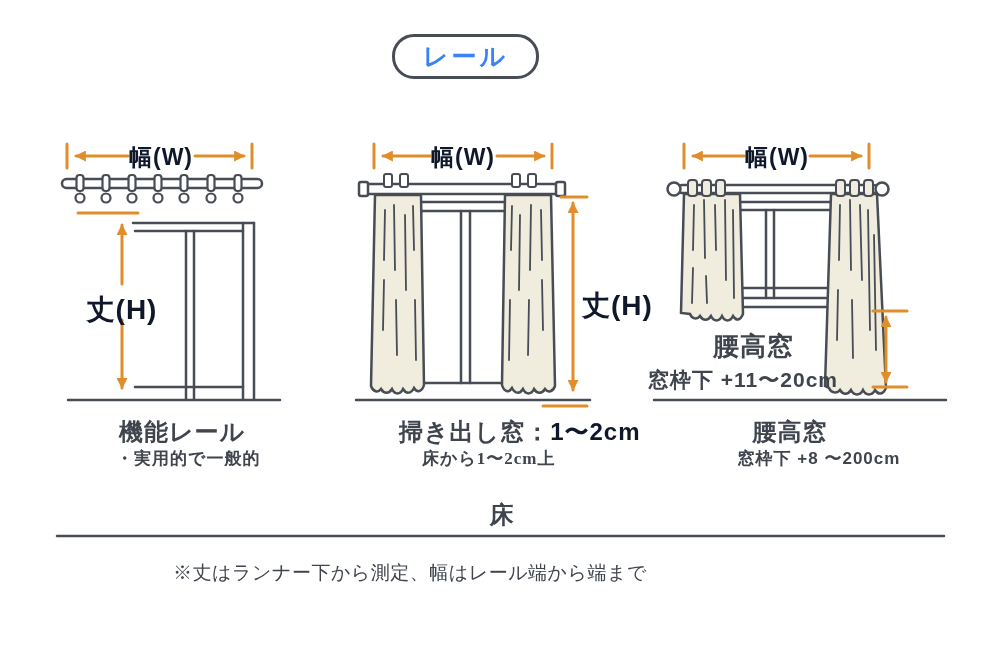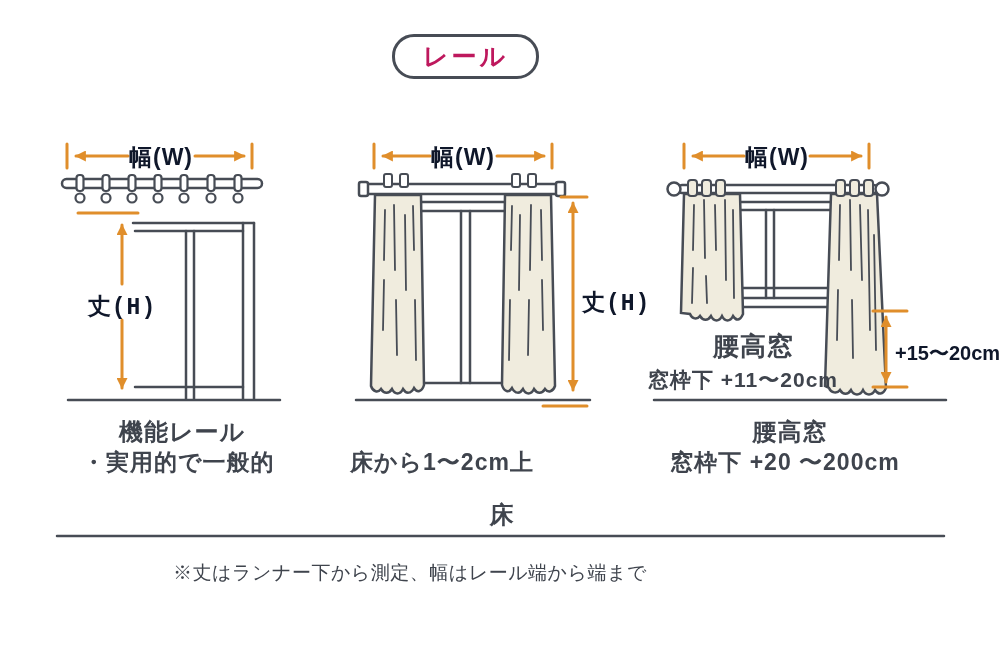--- a/index.html
+++ b/index.html
@@ -8,26 +8,26 @@
     font-family:"Liberation Sans",sans-serif;overflow:hidden;
   }
   .art{position:absolute;left:0;top:0;}
   .txt{position:absolute;color:#3f444d;font-weight:600;letter-spacing:1px;white-space:nowrap;}
   .center{text-align:center;}
   .orange{color:#0f172a;}
   .title-pill{
     position:absolute;left:392px;top:34px;width:141px;height:39px;
     border:3px solid #474c55;border-radius:22px;
     display:flex;align-items:center;justify-content:center;
-    font-size:25px;font-weight:600;color:#be185d;letter-spacing:3px;
+    font-size:25px;font-weight:600;color:#3b82f6;letter-spacing:3px;
   }
   .w-label{top:142px;width:84px;font-size:23px;text-align:center;}
-  .h-label{font-size:23px;font-family:Liberation Mono, monospace;}
+  .h-label{font-size:28px;}
   .cap1{top:416px;font-size:24px;}
-  .cap2{top:447px;font-size:23px;}
+  .cap2{top:447px;font-size:17px;margin-left:34px;}
   .inner1{top:329px;font-size:26px;}
   .inner2{top:366px;font-size:21px;}
   .measure{top:340px;font-size:20px;letter-spacing:0;}
   .floor-label{top:499px;font-size:24px;}
   .footnote{top:560px;font-size:19px;font-weight:500;letter-spacing:0.5px;text-align:center;}
 </style>
 </head>
 <body>
 
 <div class="canvas">
@@ -221,25 +221,25 @@
     <span>レール</span>
   </div>
 
   <div class="txt orange w-label" style="left:119px;">幅(W)</div>
   <div class="txt orange h-label center" style="left:79px;top:291px;width:86px;">丈(H)</div>
   <div class="txt cap1 center" style="left:82px;width:200px;">機能レール</div>
   <div class="txt cap2" style="left:82px;">・実用的で一般的</div>
 
   <div class="txt orange w-label" style="left:421px;">幅(W)</div>
   <div class="txt orange h-label" style="left:582px;top:287px;">丈(H)</div>
-  <div class="txt cap2" style="left:350px;">床から1〜2cm上</div>
+  <div class="txt cap1" style="left:399px;"><span>掃き出し窓：</span><span class="orange">1〜2cm</span></div>
+  <div class="txt cap2" style="left:388px;font-family:Liberation Serif, serif;">床から1〜2cm上</div>
 
   <div class="txt orange w-label" style="left:735px;">幅(W)</div>
   <div class="txt inner1 center" style="left:681px;width:145px;">腰高窓</div>
   <div class="txt inner2 center" style="left:648px;width:180px;">窓枠下 +11〜20cm</div>
-  <div class="txt orange measure" style="left:895px;">+15〜20cm</div>
   <div class="txt cap1 center" style="left:690px;width:200px;">腰高窓</div>
-  <div class="txt cap2 center" style="left:640px;width:290px;">窓枠下 +20 〜200cm</div>
+  <div class="txt cap2 center" style="left:640px;width:290px;">窓枠下 +8 〜200cm</div>
 
   <div class="txt floor-label center" style="left:452px;width:100px;">床</div>
   <div class="txt footnote center" style="left:100px;width:620px;">※丈はランナー下から測定、幅はレール端から端まで</div>
 
 </div>
 
 </body></html>

